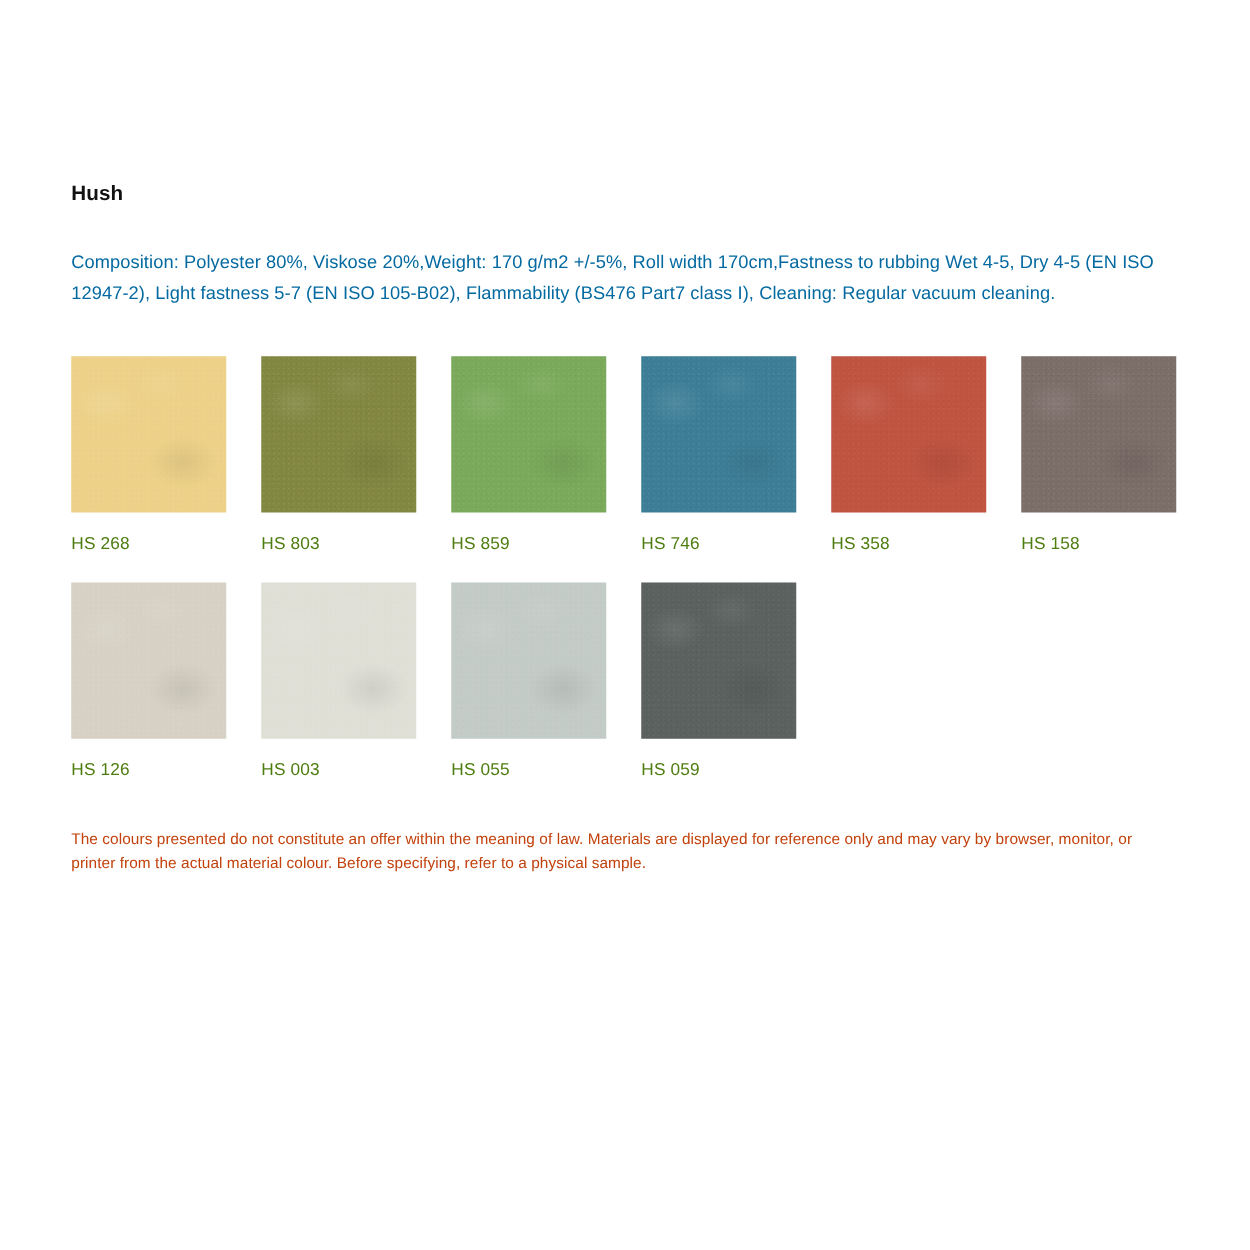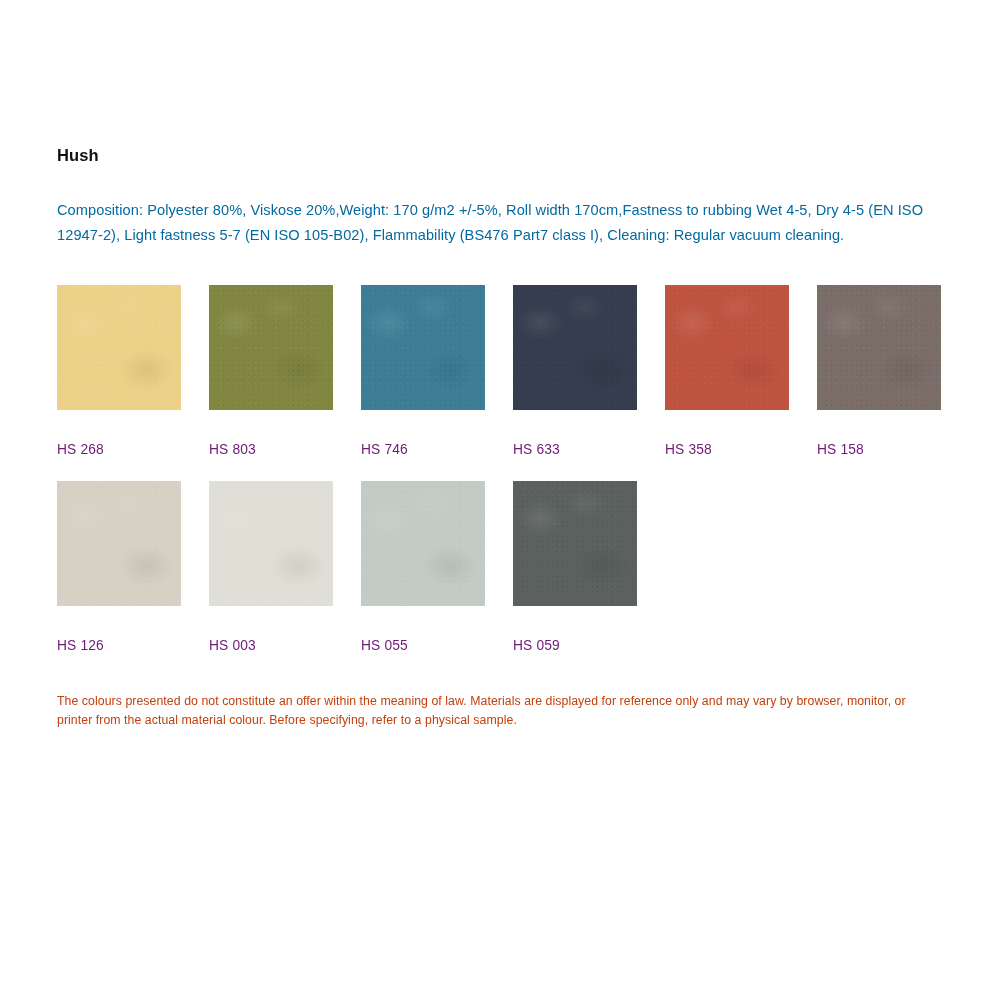--- a/index.html
+++ b/index.html
@@ -94,22 +94,22 @@
     background-image:
       radial-gradient(ellipse 34px 26px at 22% 30%, rgba(255,255,255,0.09), transparent 70%),
       radial-gradient(ellipse 40px 30px at 72% 68%, rgba(0,0,0,0.07), transparent 70%),
       radial-gradient(ellipse 30px 22px at 58% 18%, rgba(255,255,255,0.06), transparent 70%);
     pointer-events: none;
   }
 
   .swatch-label {
     font-size: 13.8px;
     line-height: 1;
-    color: #701a75;
-    margin-top: 33px;
+    color: #4d7c0f;
+    margin-top: 18px;
     letter-spacing: 0.01em;
     white-space: nowrap;
   }
 
   .disclaimer {
     margin-top: 16px;
     font-size: 12.3px;
     line-height: 19px;
     color: #c2410c;
     width: 866px;
@@ -129,26 +129,26 @@
     <div class="swatch-grid">
         <div class="swatch-cell">
           <div class="swatch-chip" style="background-color: rgb(237, 209, 136);"></div>
           <div class="swatch-label">HS 268</div>
         </div>
         <div class="swatch-cell">
           <div class="swatch-chip" style="background-color: rgb(129, 135, 65);"></div>
           <div class="swatch-label">HS 803</div>
         </div>
         <div class="swatch-cell">
+          <div class="swatch-chip" style="background-color: rgb(122, 169, 91);"></div>
+          <div class="swatch-label">HS 859</div>
+        </div>
+        <div class="swatch-cell">
           <div class="swatch-chip" style="background-color: rgb(61, 126, 150);"></div>
           <div class="swatch-label">HS 746</div>
-        </div>
-        <div class="swatch-cell">
-          <div class="swatch-chip" style="background-color: rgb(53, 61, 78);"></div>
-          <div class="swatch-label">HS 633</div>
         </div>
         <div class="swatch-cell">
           <div class="swatch-chip" style="background-color: rgb(191, 84, 65);"></div>
           <div class="swatch-label">HS 358</div>
         </div>
         <div class="swatch-cell">
           <div class="swatch-chip" style="background-color: rgb(123, 109, 104);"></div>
           <div class="swatch-label">HS 158</div>
         </div>
         <div class="swatch-cell">

